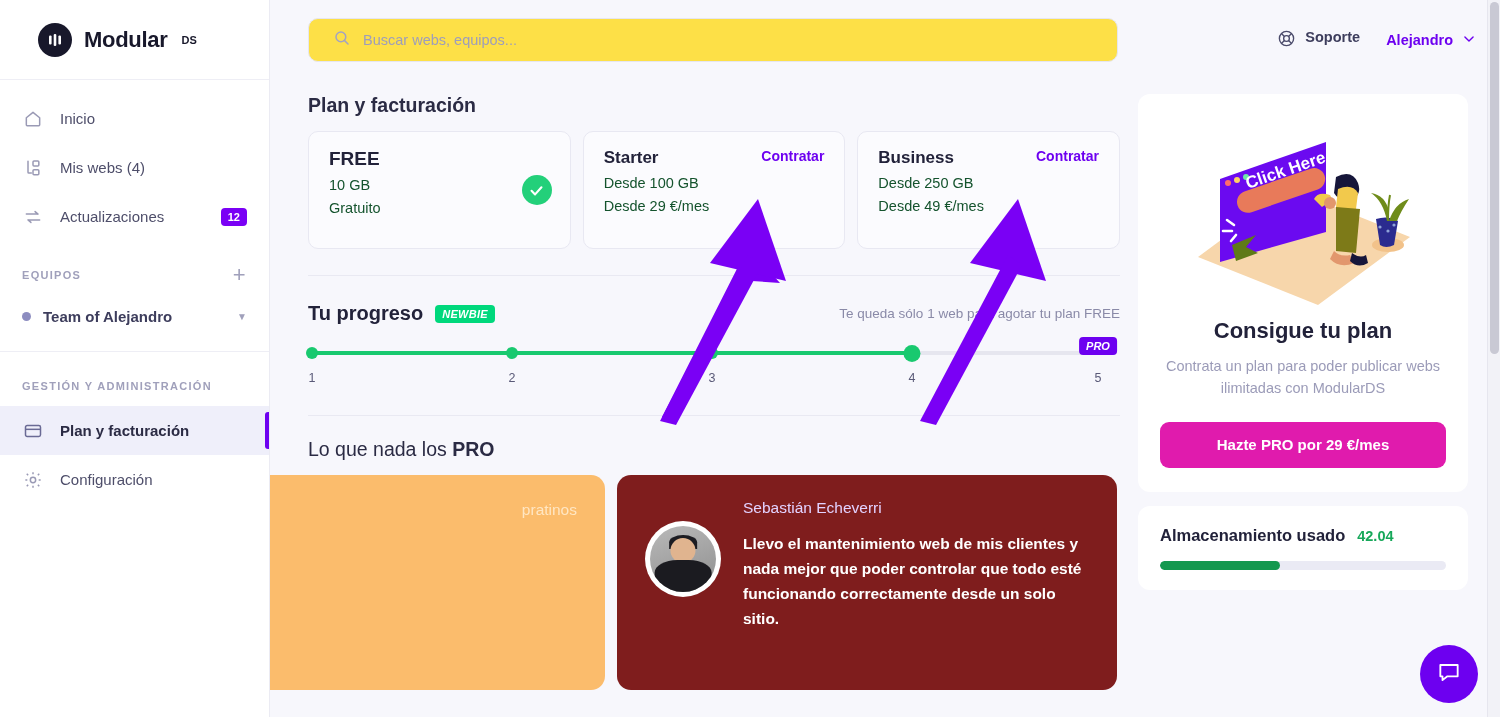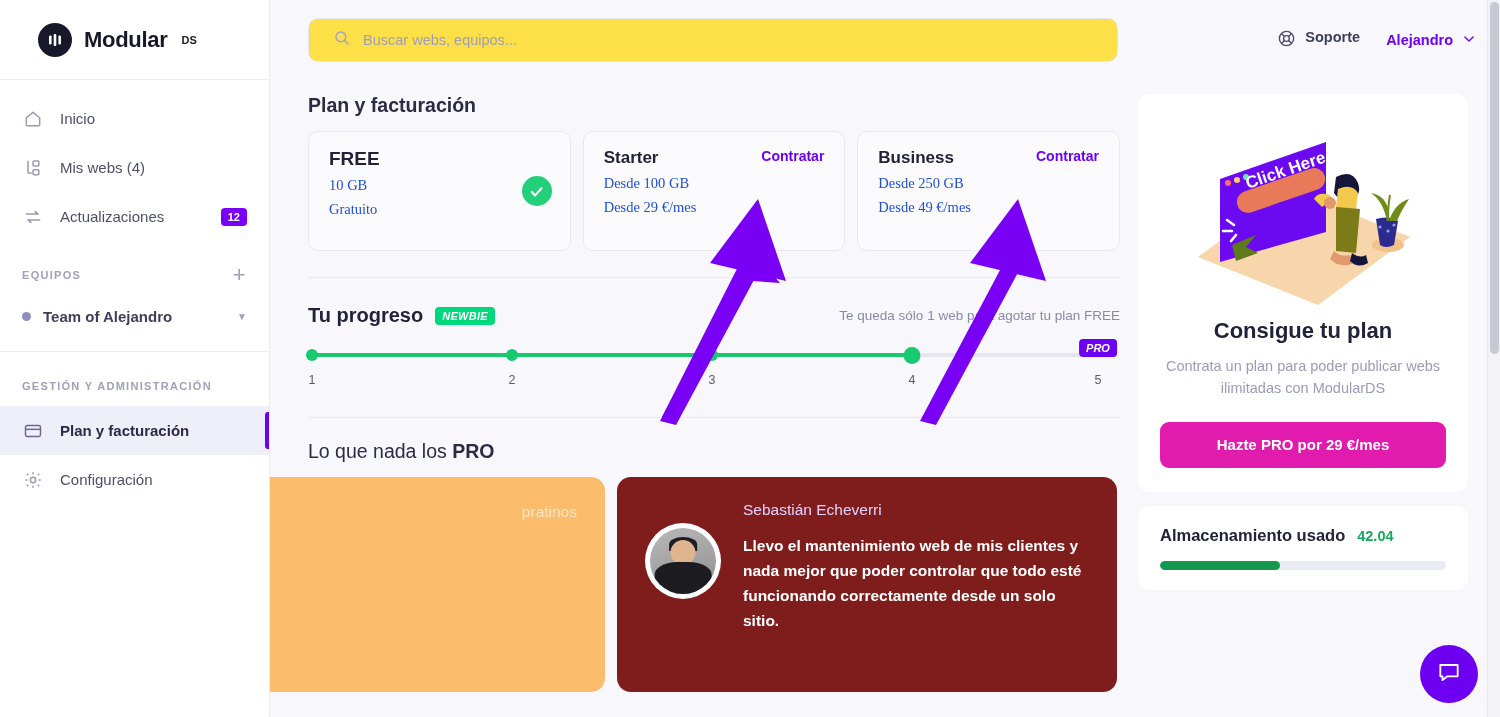--- a/index.html
+++ b/index.html
@@ -88,21 +88,21 @@
   
   .plans { display: flex; gap: 12px; }
   .plan-card {
     flex: 1; background: #fbfbfe; border: 1px solid #e8e8f2; border-radius: 10px;
     padding: 16px 20px 32px 20px; position: relative; min-height: 92px; cursor: pointer;
   }
   .plan-head { display: flex; align-items: flex-start; justify-content: space-between; }
   .plan-name { font-size: 17px; font-weight: 700; color: #22223a; }
   .plan-name.free { font-size: 19px; }
   .plan-cta { font-size: 14px; font-weight: 600; color: #6d00f0; cursor: pointer; }
-  .plan-line { font-size: 14.5px; color: #1d4ed8; margin-top: 7px; font-family: Liberation Serif, serif; }
+  .plan-line { font-size: 14.5px; color: #14532d; margin-top: 7px; }
   .plan-check {
     position: absolute; right: 18px; top: 50%; transform: translateY(-50%);
     width: 30px; height: 30px; border-radius: 50%; background: #23d07a;
     display: flex; align-items: center; justify-content: center;
   }
 
   .rule { height: 1px; background: #e9e9f2; margin: 26px 0 0 0; }
 
   
   .prog-head { display: flex; align-items: center; gap: 12px; margin-top: 26px; }

